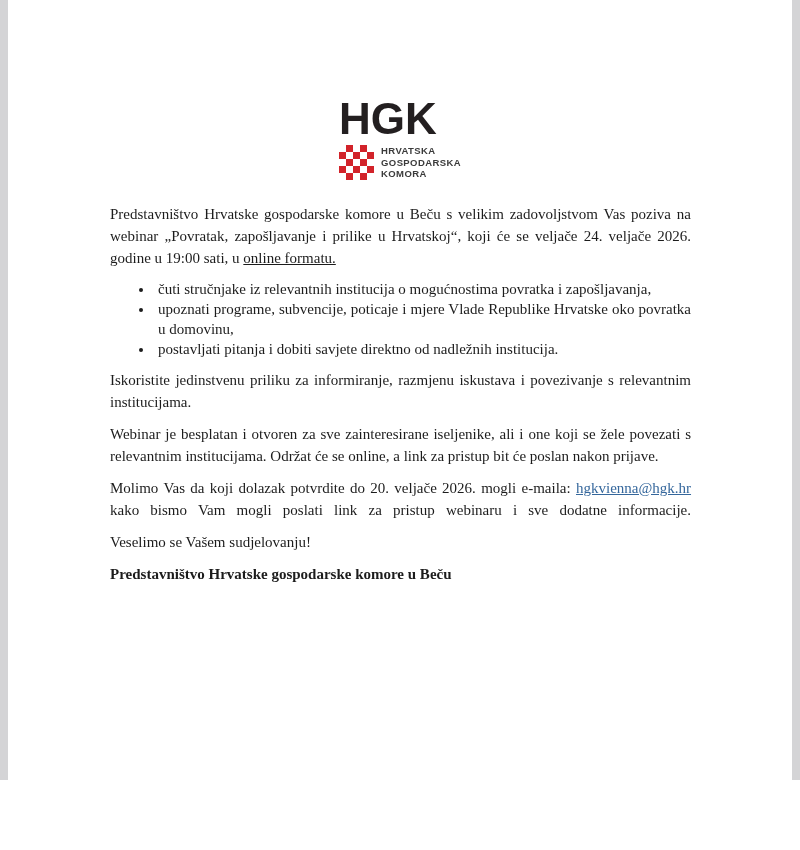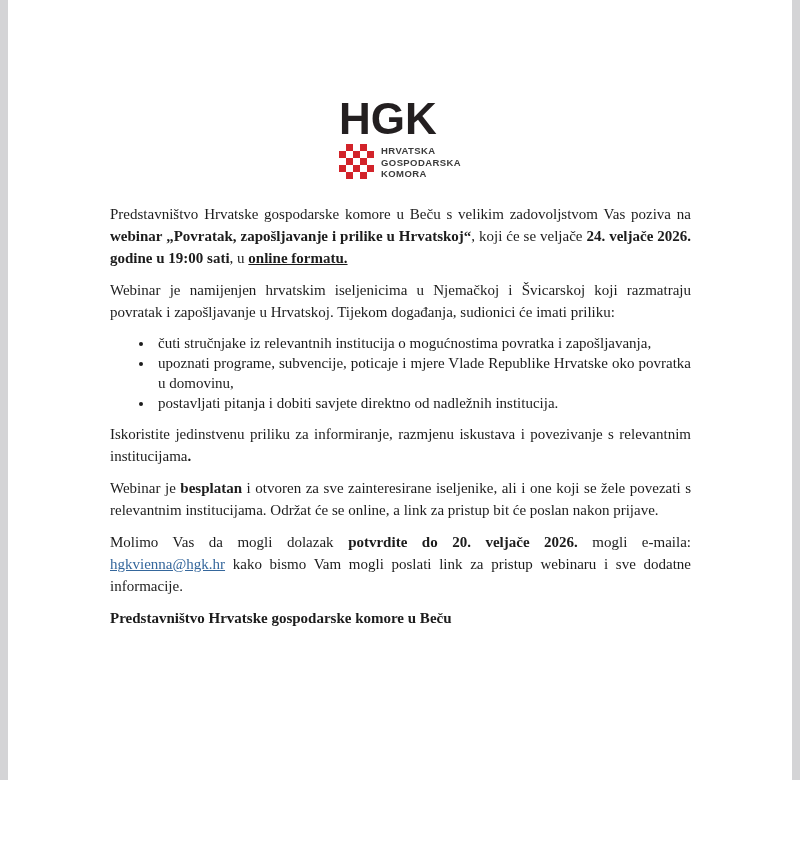--- a/index.html
+++ b/index.html
@@ -33,21 +33,21 @@
   .logo-acronym {
     font-family: "Liberation Sans", sans-serif;
     font-weight: 800;
     font-size: 44px;
     line-height: 38px;
     letter-spacing: 0px;
     color: #231f20;
   }
   .logo-row {
     display: flex;
-    align-items: center;
+    align-items: flex-end;
     gap: 7px;
     margin-top: 6px;
   }
   .checker {
     width: 35px; height: 35px;
     background-image: repeating-conic-gradient(#d2232a 0% 25%, #ffffff 0% 50%);
     background-size: 14px 14px;
     flex: 0 0 auto;
   }
   .org-name {
@@ -63,21 +63,21 @@
   
   .letter {
     padding: 23px 101px 0 102px;
     font-size: 15px;
     line-height: 22px;
     color: #1c1c1c;
     text-align: justify;
   }
   .letter p { margin: 0 0 10px 0; }
   .letter p.justify-last { text-align-last: justify; }
-  .letter strong { font-weight: 700; }
+  .letter strong { font-weight: 400; }
   .letter .u { text-decoration: underline; margin-top: 16px; }
   .letter ul {
     margin: 0 0 10px 0;
     padding-left: 44px;
     list-style: disc;
   }
   .letter li {
     line-height: 20px;
     padding-left: 4px;
   }
@@ -106,35 +106,35 @@
           <div>KOMORA</div>
         </div>
       </div>
     </div>
 
     <div class="letter">
 
 
       <p><span>Predstavništvo Hrvatske gospodarske komore u Beču s velikim zadovoljstvom Vas poziva na </span><strong>webinar „Povratak, zapošljavanje i prilike u Hrvatskoj“</strong><span>, koji će se veljače </span><strong>24. veljače 2026. godine u 19:00 sati</strong><span>, u </span><strong class="u">online formatu.</strong></p>
 
-      <p>Webinar je namijenjen hrvatskim iseljenicima u Njemačkoj i Švicarskoj koji razmatraju povratak i zapošljavanje u Hrvatskoj. Tijekom događanja, sudionici će imati priliku:</p>
 
       <ul>
         <li>čuti stručnjake iz relevantnih institucija o mogućnostima povratka i zapošljavanja,</li>
         <li>upoznati programe, subvencije, poticaje i mjere Vlade Republike Hrvatske oko povratka u domovinu,</li>
         <li>postavljati pitanja i dobiti savjete direktno od nadležnih institucija.</li>
       </ul>
 
       <p><span>Iskoristite jedinstvenu priliku za informiranje, razmjenu iskustava i povezivanje s relevantnim institucijama</span><strong>.</strong></p>
 
       <p><span>Webinar je </span><strong>besplatan</strong><span> i otvoren za sve zainteresirane iseljenike, ali i one koji se žele povezati s relevantnim institucijama. Održat će se online, a link za pristup bit će poslan nakon prijave.</span></p>
 
-      <p class="justify-last"><span>Molimo Vas da mogli dolazak </span><strong>potvrdite do 20. veljače 2026.</strong><span> mogli e-maila: </span><a class="email-link">hgkvienna@hgk.hr</a><span> kako bismo Vam mogli poslati link za pristup webinaru i sve dodatne informacije.</span></p>
+      <p class="justify-last"><span>Molimo Vas da koji dolazak </span><strong>potvrdite do 20. veljače 2026.</strong><span> mogli e-maila: </span><a class="email-link">hgkvienna@hgk.hr</a><span> kako bismo Vam mogli poslati link za pristup webinaru i sve dodatne informacije.</span></p>
 
 
+      <p>Veselimo se Vašem sudjelovanju!</p>
 
       <p class="signature">Predstavništvo Hrvatske gospodarske komore u Beču</p>
 
     </div>
   </div>
 
   <div class="gutter right"></div>
 </div>
 
 </body></html>

